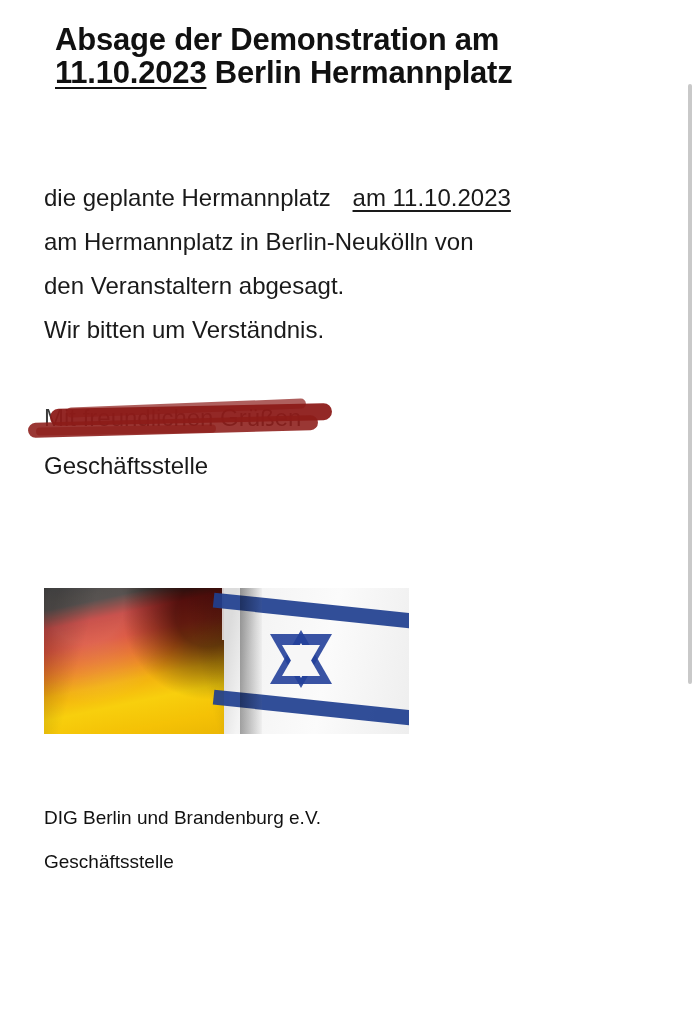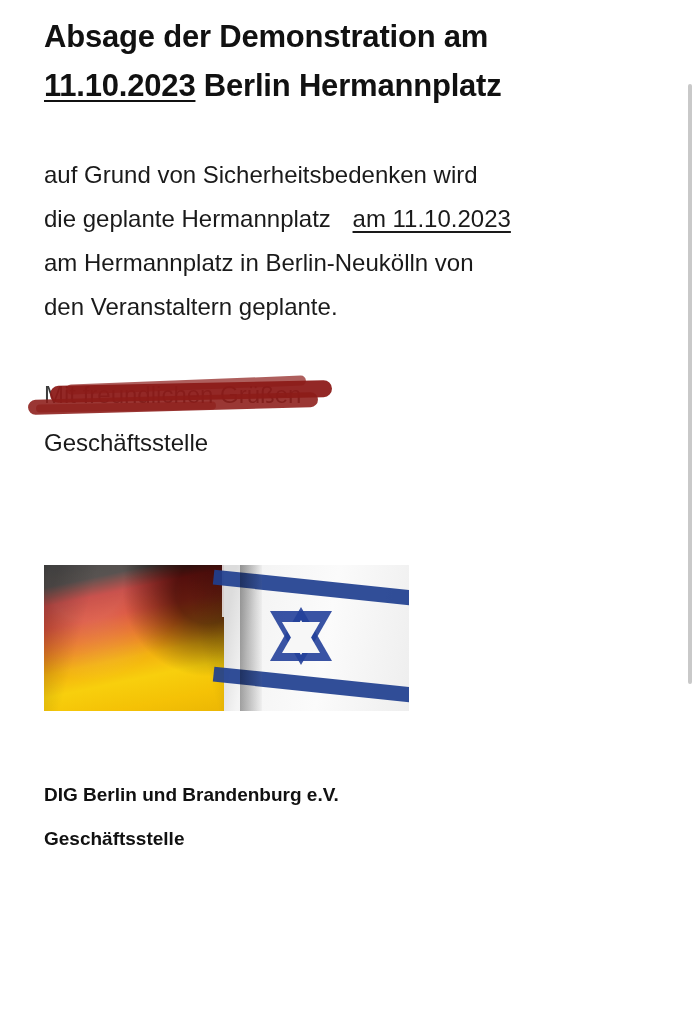--- a/index.html
+++ b/index.html
@@ -37,24 +37,24 @@
     position: absolute;
     top: 84px;
     right: 1px;
     width: 4px;
     height: 600px;
     border-radius: 2px;
     background: #c9c9c9;
   }
 
   .headline {
-    margin: 0;
+    margin: 11px;
     padding-top: 12px;
     font-size: 31px;
-    line-height: 49px;
+    line-height: 33px;
     font-weight: bold;
     letter-spacing: -0.2px;
     color: #111111;
   }
   .headline .u {
     text-decoration: underline;
     text-underline-offset: 4px;
     text-decoration-thickness: 2px;
   }
 
@@ -237,33 +237,33 @@
     width: 5px;
     height: 52px;
     background: #efefef;
     opacity: 0.85;
   }
 
   .footer {
     margin-top: 62px;
     font-size: 19px;
     line-height: 44px;
-    font-weight: bold;
+    font-weight: normal;
     color: #111111;
   }
 </style>
 </head>
 <body>
 
 <div class="page">
 
   <h1 class="headline"><span>Absage der Demonstration am </span><span class="u">11.10.2023</span><span> Berlin Hermannplatz</span></h1>
 
 
-  <p class="body-block para-main"><span>auf Grund von Sicherheitsbedenken wird</span><br><span>die geplante Hermannplatz </span><span class="inline-u">am 11.10.2023</span><br><span>am Hermannplatz in Berlin-Neukölln von</span><br><span>den Veranstaltern geplante.</span><br></p>
+  <p class="body-block para-main"><br><span>die geplante Hermannplatz </span><span class="inline-u">am 11.10.2023</span><br><span>am Hermannplatz in Berlin-Neukölln von</span><br><span>den Veranstaltern abgesagt.</span><br><span>Wir bitten um Verständnis.</span></p>
 
   <div class="signature-zone">
     <div class="redacted-line">Mit freundlichen Grüßen</div>
     <div class="marker">
       <span class="stroke s1"></span>
       <span class="stroke s2"></span>
       <span class="stroke s3"></span>
       <span class="stroke s4"></span>
     </div>
     <div class="office-line">Geschäftsstelle</div>

